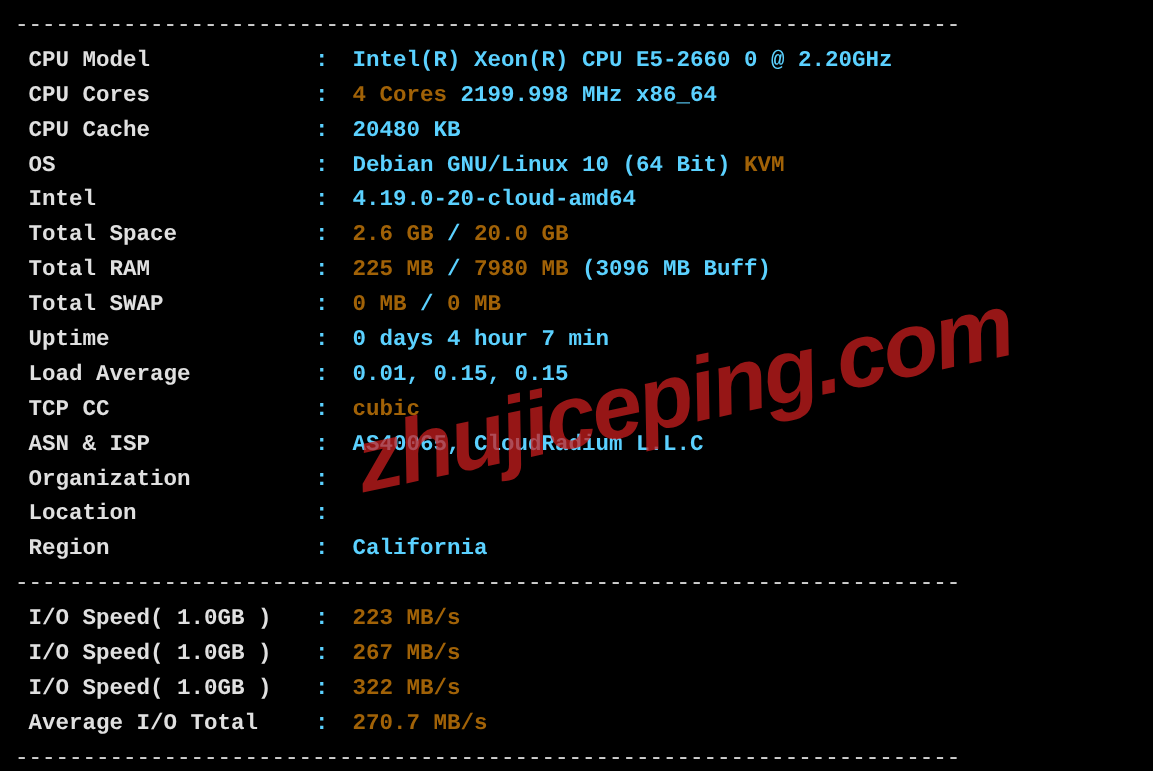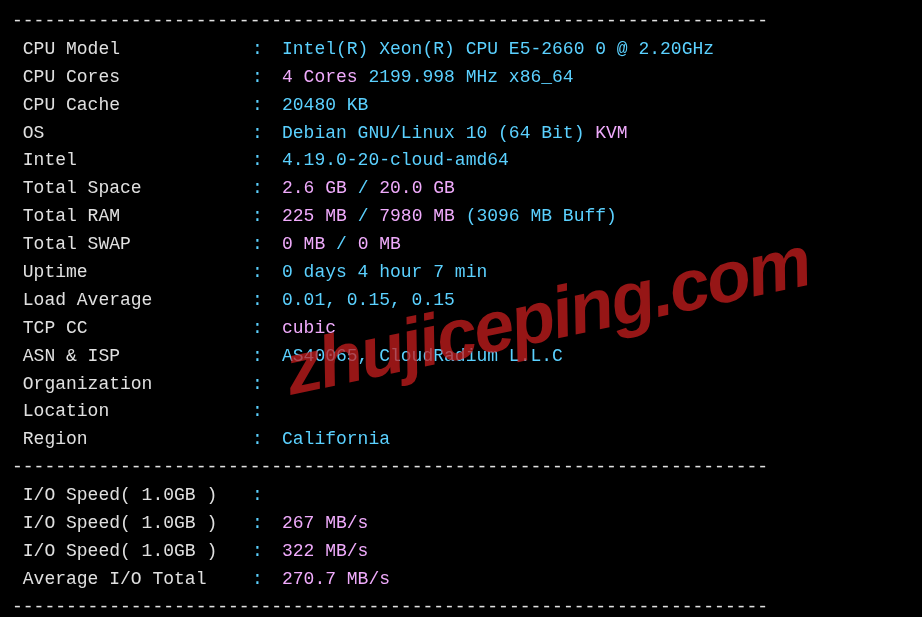--- a/index.html
+++ b/index.html
@@ -19,36 +19,37 @@
       position: relative;
     }
     .divider {
       color: #e0e0e0;
       white-space: pre;
       letter-spacing: 0;
     }
     .row {
       display: flex;
       white-space: pre;
+      font-weight: bold;
     }
     .label {
       color: #e0e0e0;
       width: 240px;
       flex-shrink: 0;
     }
     .colon {
       color: #5bd1ff;
       width: 30px;
       flex-shrink: 0;
     }
     .value {
       flex: 1;
     }
     .c-cyan { color: #5bd1ff; text-align: right; }
-    .c-yellow { color: #f0abfc; }
+    .c-yellow { color: #a16207; }
     .watermark {
       position: absolute;
       top: 260px;
       left: 280px;
       font-family: Arial, sans-serif;
       font-size: 72px;
       font-style: italic;
       font-weight: bold;
       color: rgba(200, 30, 30, 0.75);
       transform: rotate(-12deg);
@@ -76,21 +77,21 @@
     <div class="row"><span class="label"> TCP CC</span><span class="colon">: </span><span class="value"><span class="c-yellow">cubic</span></span></div>
     <div class="row"><span class="label"> ASN &amp; ISP</span><span class="colon">: </span><span class="value"><span class="c-cyan">AS40065, CloudRadium L.L.C</span></span></div>
     <div class="row"><span class="label"> Organization</span><span class="colon">: </span></div>
     <div class="row"><span class="label"> Location</span><span class="colon">: </span></div>
     <div class="row"><span class="label"> Region</span><span class="colon">: </span><span class="value"><span class="c-cyan">California</span></span></div>
   </div>
 
 <div class="divider">----------------------------------------------------------------------</div>
 
 <div id="io-container">
-    <div class="row"><span class="label"> I/O Speed( 1.0GB )</span><span class="colon">: </span></div>
+    <div class="row"><span class="label"> I/O Speed( 1.0GB )</span><span class="colon">: </span><span class="value"><span class="c-yellow">223 MB/s</span></span></div>
     <div class="row"><span class="label"> I/O Speed( 1.0GB )</span><span class="colon">: </span><span class="value"><span class="c-yellow">267 MB/s</span></span></div>
     <div class="row"><span class="label"> I/O Speed( 1.0GB )</span><span class="colon">: </span><span class="value"><span class="c-yellow">322 MB/s</span></span></div>
     <div class="row"><span class="label"> Average I/O Total</span><span class="colon">: </span><span class="value"><span class="c-yellow">270.7 MB/s</span></span></div>
   </div>
 
 <div class="divider">----------------------------------------------------------------------</div>
 
 <div class="watermark">zhujiceping.com</div>
 
 </body></html>

